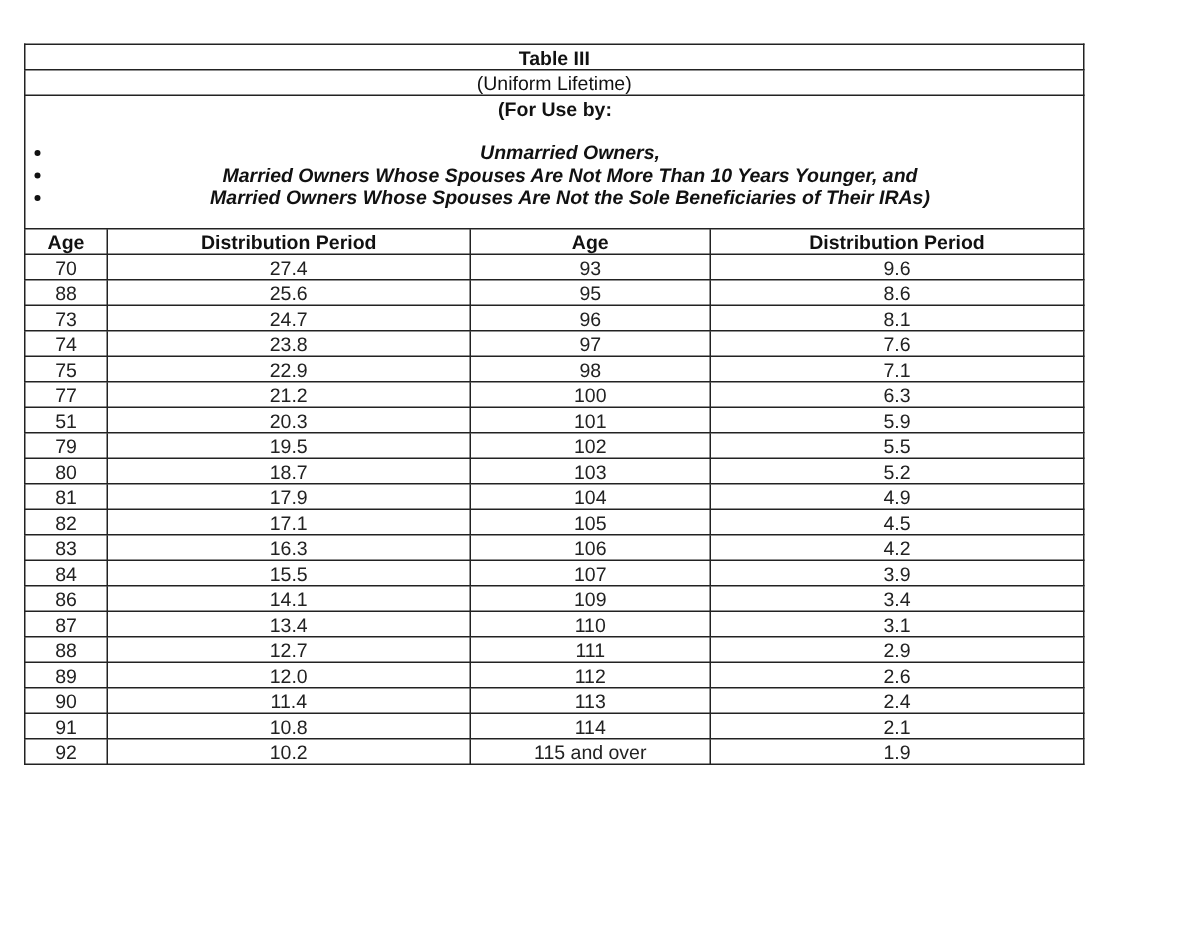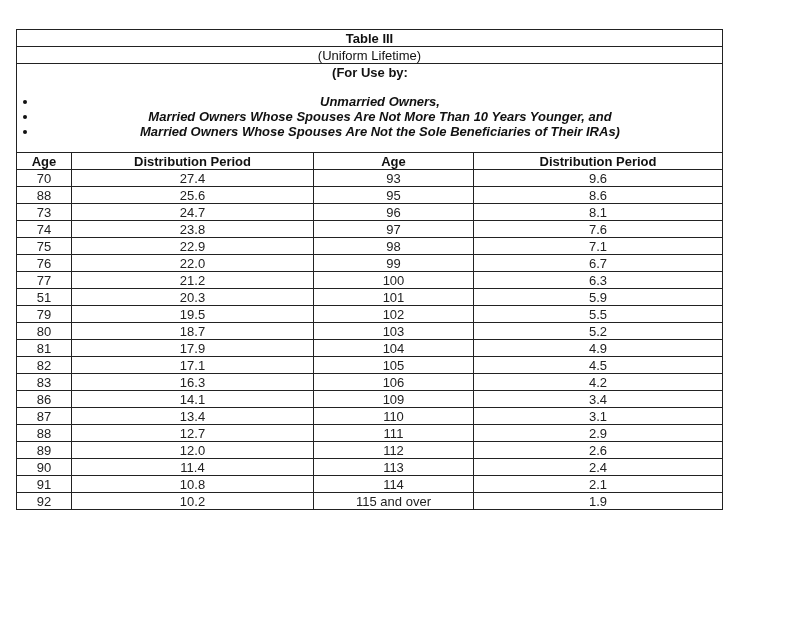--- a/index.html
+++ b/index.html
@@ -129,26 +129,20 @@
           <td class="value">97</td>
           <td class="value">7.6</td>
         </tr>
         <tr>
           <td class="value">75</td>
           <td class="value">22.9</td>
           <td class="value">98</td>
           <td class="value">7.1</td>
         </tr>
         <tr>
-          <td class="value">76</td>
-          <td class="value">22.0</td>
-          <td class="value">99</td>
-          <td class="value">6.7</td>
-        </tr>
-        <tr>
           <td class="value">77</td>
           <td class="value">21.2</td>
           <td class="value">100</td>
           <td class="value">6.3</td>
         </tr>
         <tr>
           <td class="value">51</td>
           <td class="value">20.3</td>
           <td class="value">101</td>
           <td class="value">5.9</td>
@@ -175,20 +169,26 @@
           <td class="value">82</td>
           <td class="value">17.1</td>
           <td class="value">105</td>
           <td class="value">4.5</td>
         </tr>
         <tr>
           <td class="value">83</td>
           <td class="value">16.3</td>
           <td class="value">106</td>
           <td class="value">4.2</td>
+        </tr>
+        <tr>
+          <td class="value">84</td>
+          <td class="value">15.5</td>
+          <td class="value">107</td>
+          <td class="value">3.9</td>
         </tr>
         <tr>
           <td class="value">86</td>
           <td class="value">14.1</td>
           <td class="value">109</td>
           <td class="value">3.4</td>
         </tr>
         <tr>
           <td class="value">87</td>
           <td class="value no-bottom">13.4</td>

